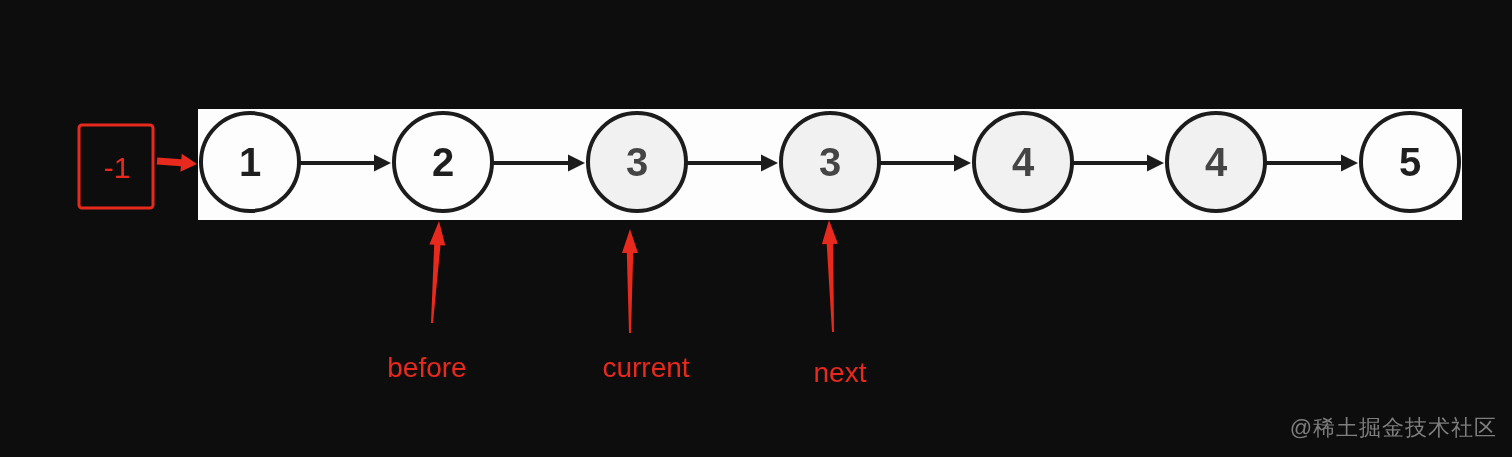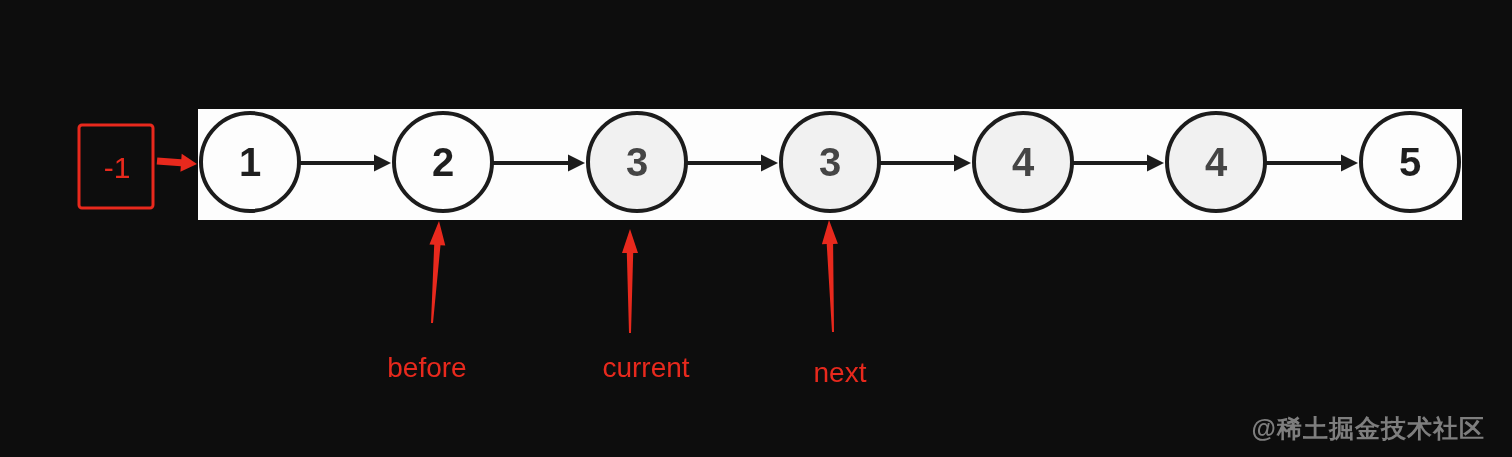--- a/index.html
+++ b/index.html
@@ -26,26 +26,25 @@
   .ptr-label {
     font-size: 28px;
     text-anchor: middle;
   }
   .dummy-label {
     font-size: 30px;
     text-anchor: middle;
   }
   .watermark {
     position: absolute;
-    right: 27px;
+    right: 15px;
     top: 417px;
-    font-size: 25px;
+    font-size: 22px;
     letter-spacing: 1px;
     line-height: 22px;
-    font-weight: bold;
   }
 </style>
 </head>
 <body>
 
 <div class="stage" style="background: rgb(13, 13, 13);">
   <svg id="diagram-svg" width="1512" height="457" viewBox="0 0 1512 457">
     <rect id="strip" x="198" y="109" width="1264" height="111" fill="#fdfdfd"></rect>
     <g id="edges-layer">
         <line x1="300" y1="163" x2="378" y2="163" stroke="#1c1c1c" stroke-width="4"></line>

